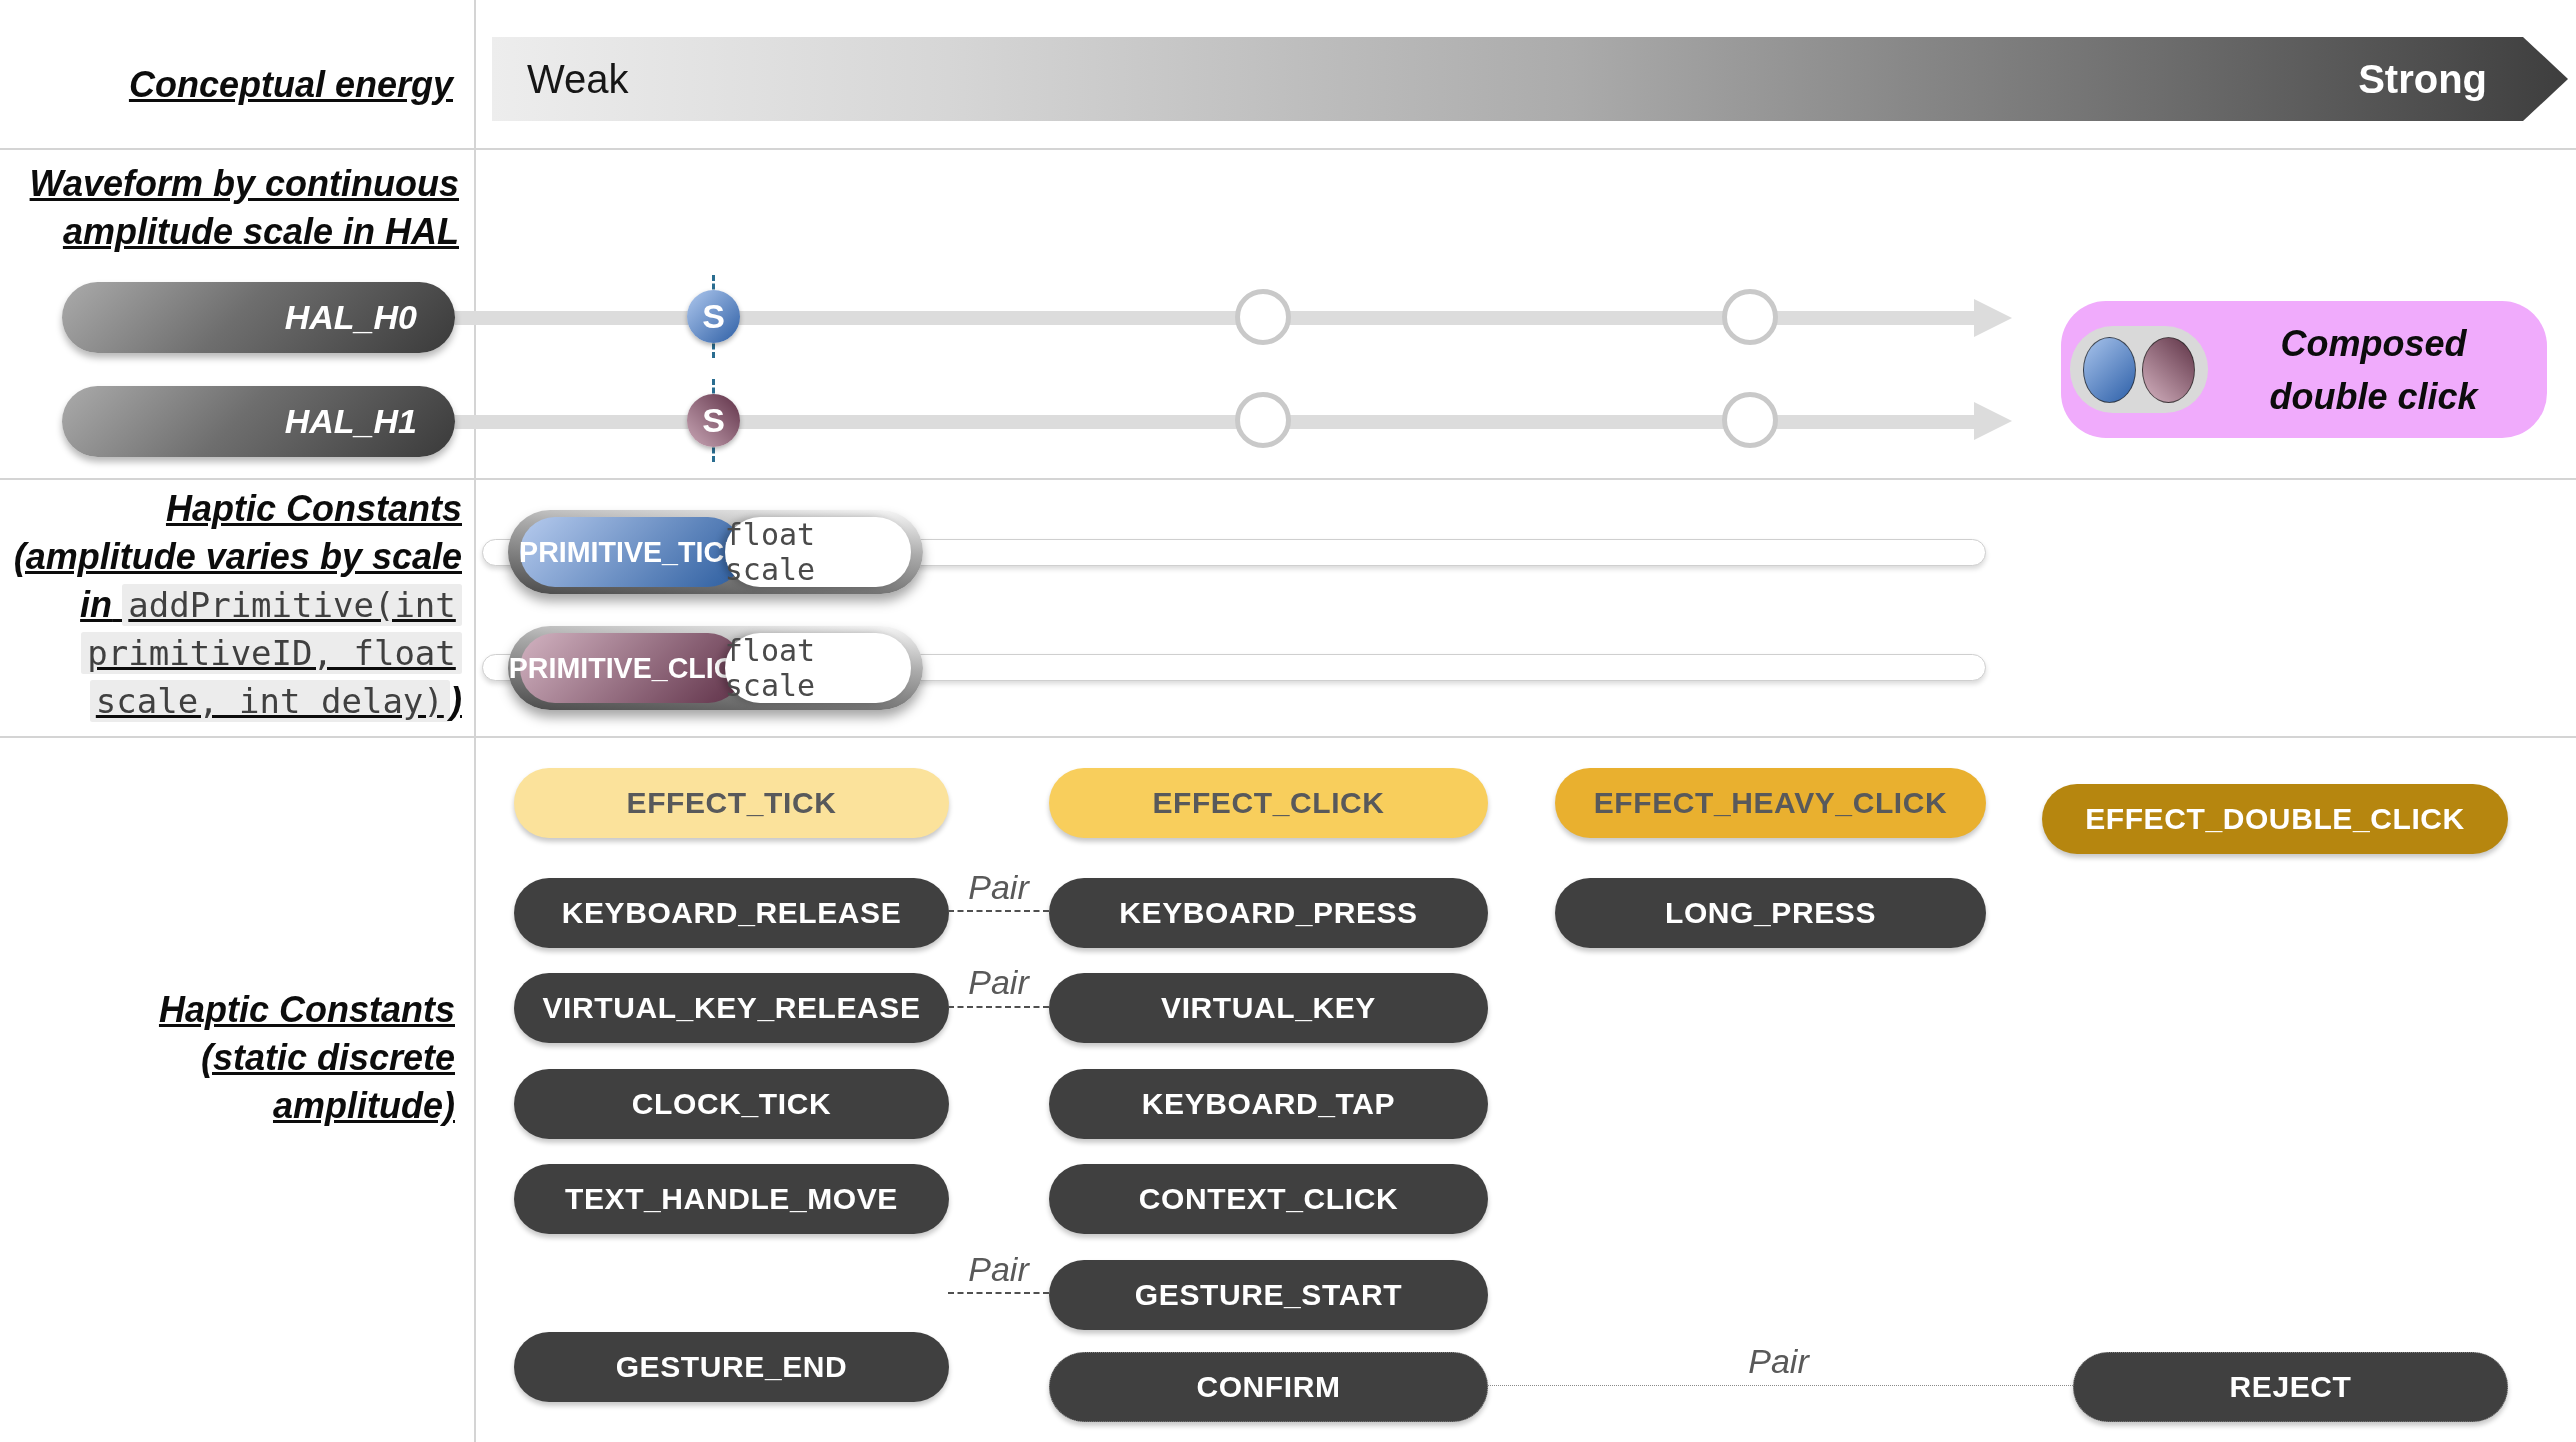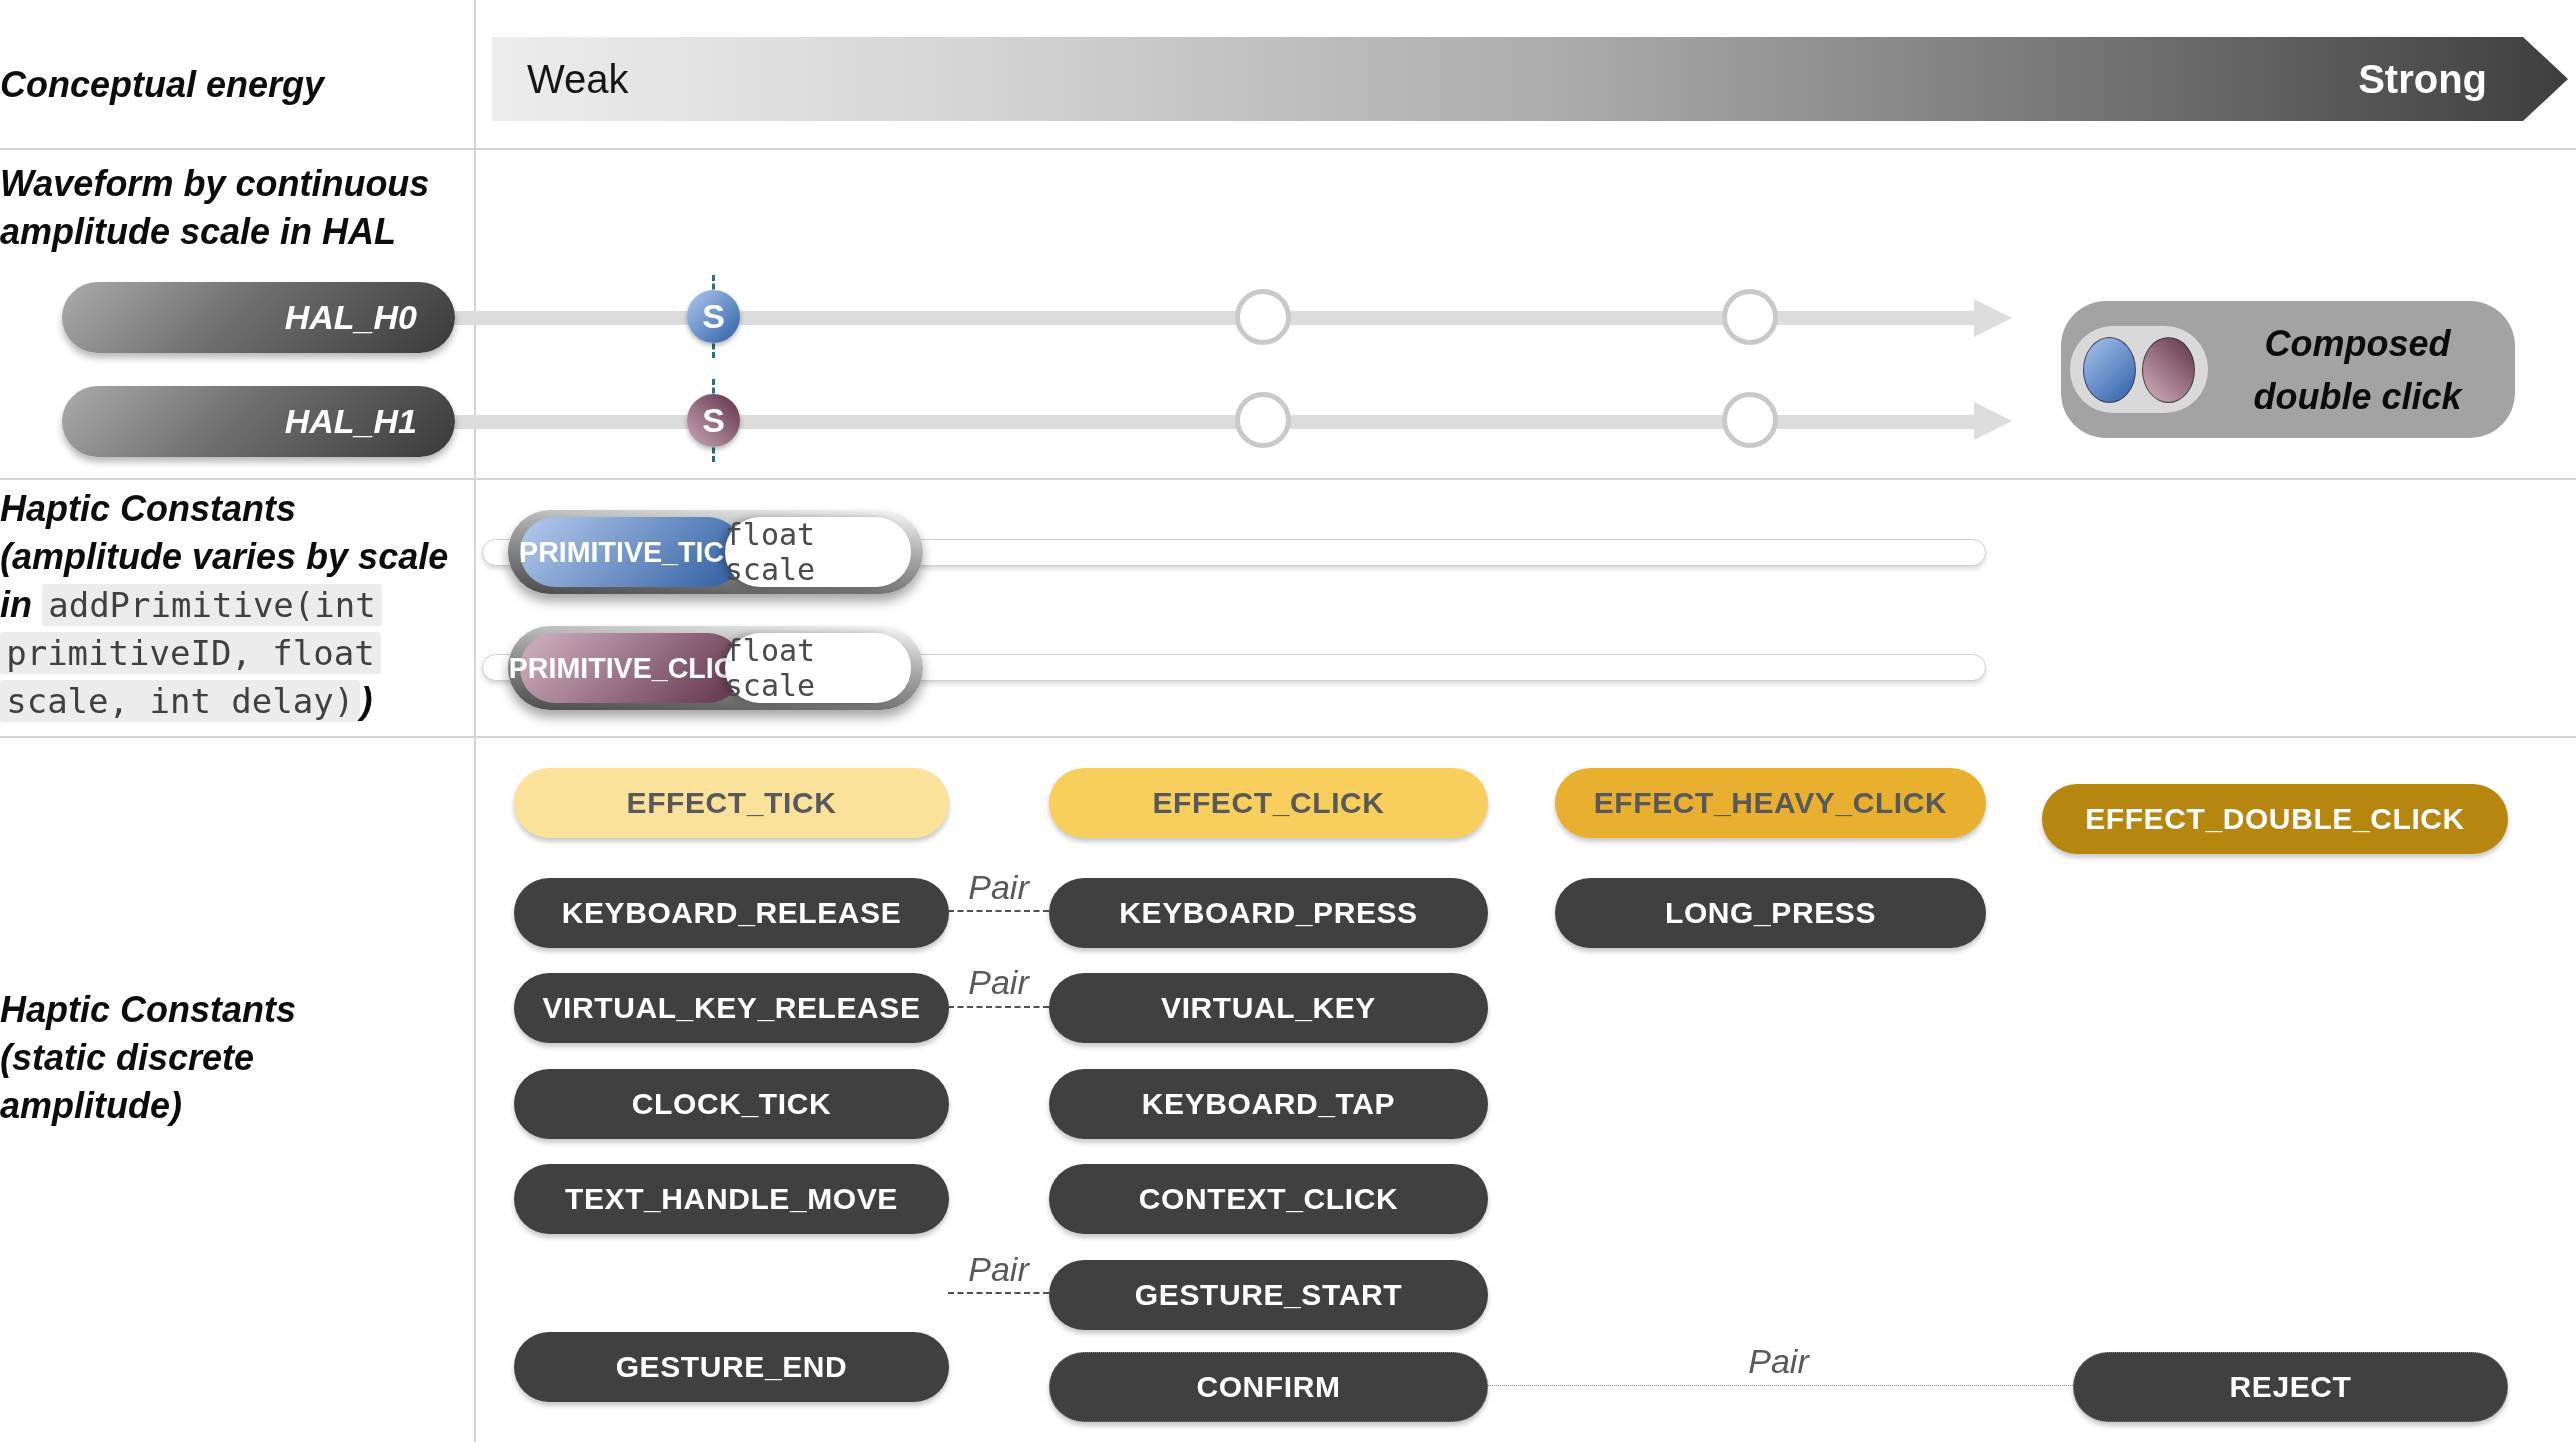--- a/index.html
+++ b/index.html
@@ -4,21 +4,21 @@
 <style>
   html,body{margin:0;padding:0;background:#fff;}
   #canvas{position:relative;width:2576px;height:1443px;background:#fff;overflow:hidden;
           font-family:"Liberation Sans",sans-serif;}
   .abs{position:absolute;}
   
   .vline{width:1.9px;background:#d4d4d4;top:0;height:1443px;}
   .hline{height:1.9px;background:#d4d4d4;left:0;width:2576px;}
   
   .seclabel{font-style:italic;font-weight:bold;color:#0c0c0c;font-size:36px;line-height:48px;
-            }
+            text-align:right;text-decoration:underline;}
   
   .energybar{background:linear-gradient(90deg,#ededed 0%,#d6d6d6 22%,#ababab 52%,#6e6e6e 80%,#3e3e3e 100%);
              clip-path:polygon(0 0,calc(100% - 45px) 0,100% 50%,calc(100% - 45px) 100%,0 100%);}
   .weak{font-size:40px;color:#161616;line-height:84px;}
   .strong{font-size:40px;color:#ffffff;font-weight:bold;line-height:84px;}
   
   .halpill{width:393px;height:71px;border-radius:37px;
            background:linear-gradient(135deg,#ababab 0%,#6e6e6e 45%,#3a3a3a 100%);
            color:#fff;font-weight:bold;font-style:italic;font-size:34px;line-height:71px;
            text-align:right;padding-right:38px;box-sizing:border-box;
@@ -26,21 +26,21 @@
   .track{height:13.7px;background:#dcdcdc;}
   .trackhead{width:0;height:0;border-top:19px solid transparent;border-bottom:19px solid transparent;
              border-left:38px solid #dcdcdc;}
   .tealdash{width:0;border-left:3.7px dashed #2a6d90;height:83px;}
   .smarker{width:53px;height:53px;border-radius:50%;color:#fff;font-weight:bold;font-size:34px;
            display:flex;align-items:center;justify-content:center;box-shadow:0 2.5px 5px rgba(0,0,0,.3);}
   .s-blue{background:linear-gradient(135deg,#afc8ee 0%,#2e5fa5 100%);}
   .s-mauve{background:linear-gradient(45deg,#c9a7b6 0%,#5f3147 100%);}
   .emptycircle{width:46px;height:46px;border-radius:50%;background:#fff;border:5px solid #c9c9c9;}
   
-  .composedbadge{width:454px;height:137px;border-radius:45px;background:#a3a3a3;}
+  .composedbadge{width:454px;height:137px;border-radius:45px;background:#f0abfc;padding-left:32px;}
   .composedinner{width:138px;height:87px;border-radius:43px;background:#d9d9d9;}
   .dotellipse{width:53px;height:66px;border-radius:50%;border:1.2px solid rgba(40,40,40,.75);box-sizing:border-box;}
   .e-blue{background:linear-gradient(135deg,#a9c4ec 0%,#2c5fa8 100%);}
   .e-mauve{background:linear-gradient(45deg,#d4b2c0 0%,#5e3245 100%);}
   .composedtext{font-style:italic;font-weight:bold;font-size:36px;line-height:53px;color:#0c0c0c;text-align:center;}
   
   .code{font-family:"DejaVu Sans Mono",monospace;font-style:normal;font-weight:normal;
         font-size:34px;color:#404040;background:#ececec;padding:1.2px 6.2px;border-radius:2.5px;}
   .closeparen{font-style:italic;font-weight:bold;color:#0c0c0c;font-size:36px;}
   

